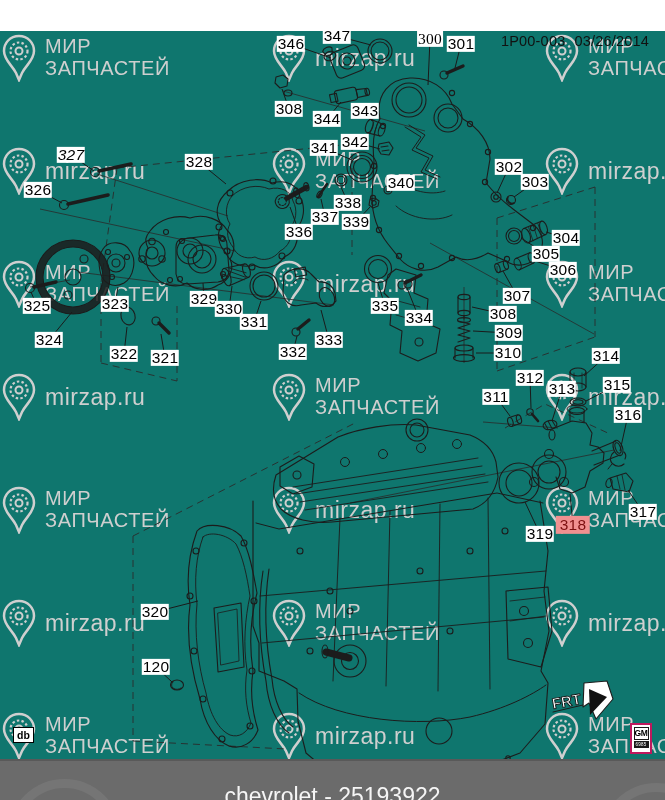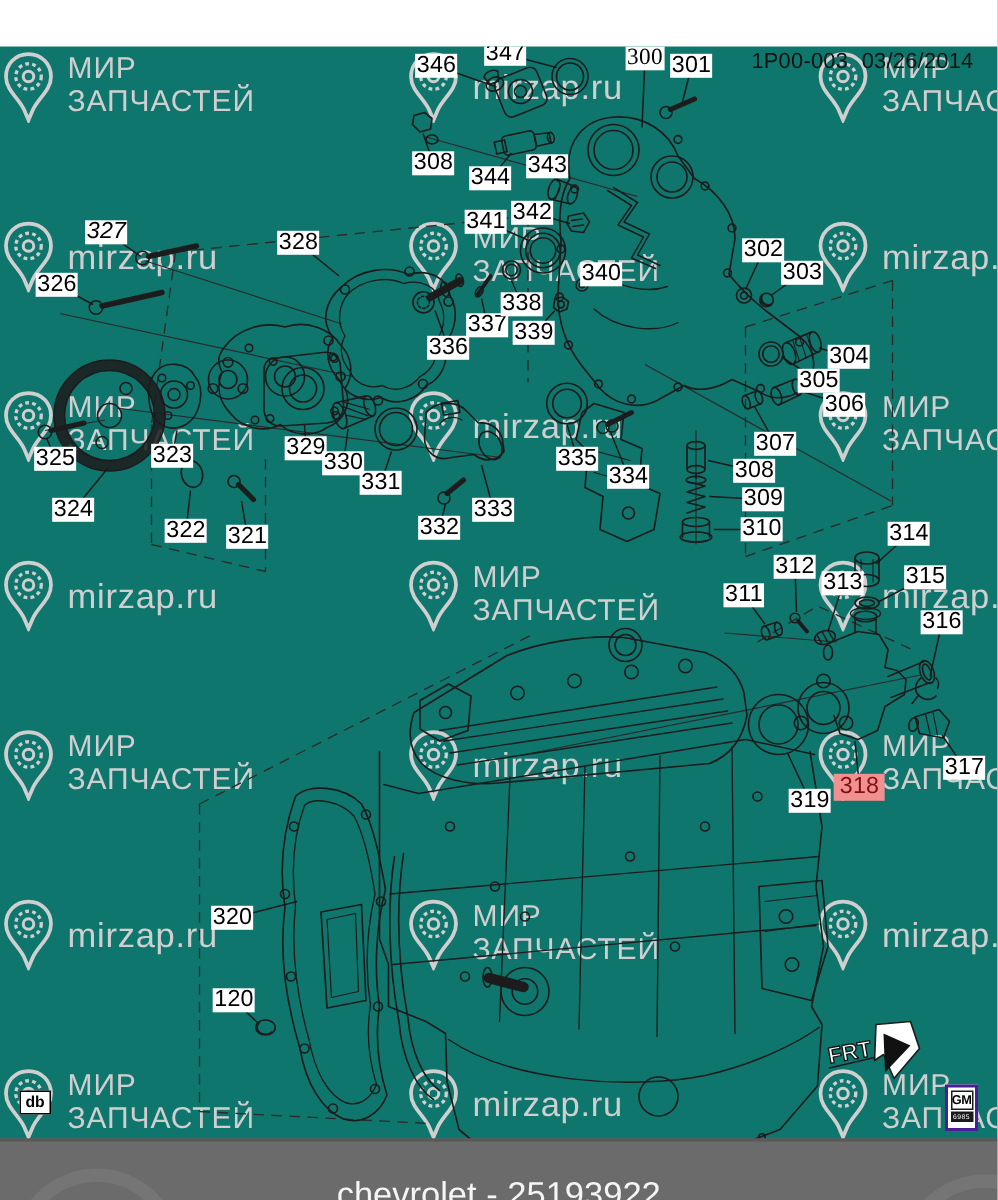--- a/index.html
+++ b/index.html
@@ -28,21 +28,21 @@
           border-top:2px solid #595959;display:flex;align-items:center;justify-content:center;
           gap:34px;font-size:23px;z-index:5;}
   .ghost-circle{position:absolute;border:9px solid rgba(255,255,255,.07);border-radius:50%;
                 width:95px;height:95px;z-index:6;pointer-events:none;}
   #ghost-text{position:absolute;left:318px;top:775px;font-size:21px;font-weight:bold;
               color:rgba(255,255,255,.10);z-index:6;pointer-events:none;}
   
   #db-box{position:absolute;left:13px;top:696px;border:1.6px solid #000;background:#fff;
           font-size:10.5px;font-weight:bold;padding:0 3px;line-height:14px;z-index:5;}
   
-  #gm-box{position:absolute;left:630px;top:692px;width:22px;height:31px;border:2px solid #4c1d95;
+  #gm-box{position:absolute;left:630px;top:692px;width:22px;height:31px;border:2px solid #be185d;
           background:#fff;z-index:5;box-sizing:border-box;}
   #gm-box .gm-top{border:1px solid #1a1a1a;margin:1.5px;height:11px;line-height:11px;
           font-size:8.5px;font-weight:bold;text-align:center;letter-spacing:-.3px;}
   #gm-box .gm-bot{background:#1a1a1a;color:#fff;margin:0 1.5px;height:7px;line-height:7px;
           font-size:4.5px;text-align:center;letter-spacing:.3px;overflow:hidden;}
 </style>
 </head>
 <body>
 
 <div id="page">

